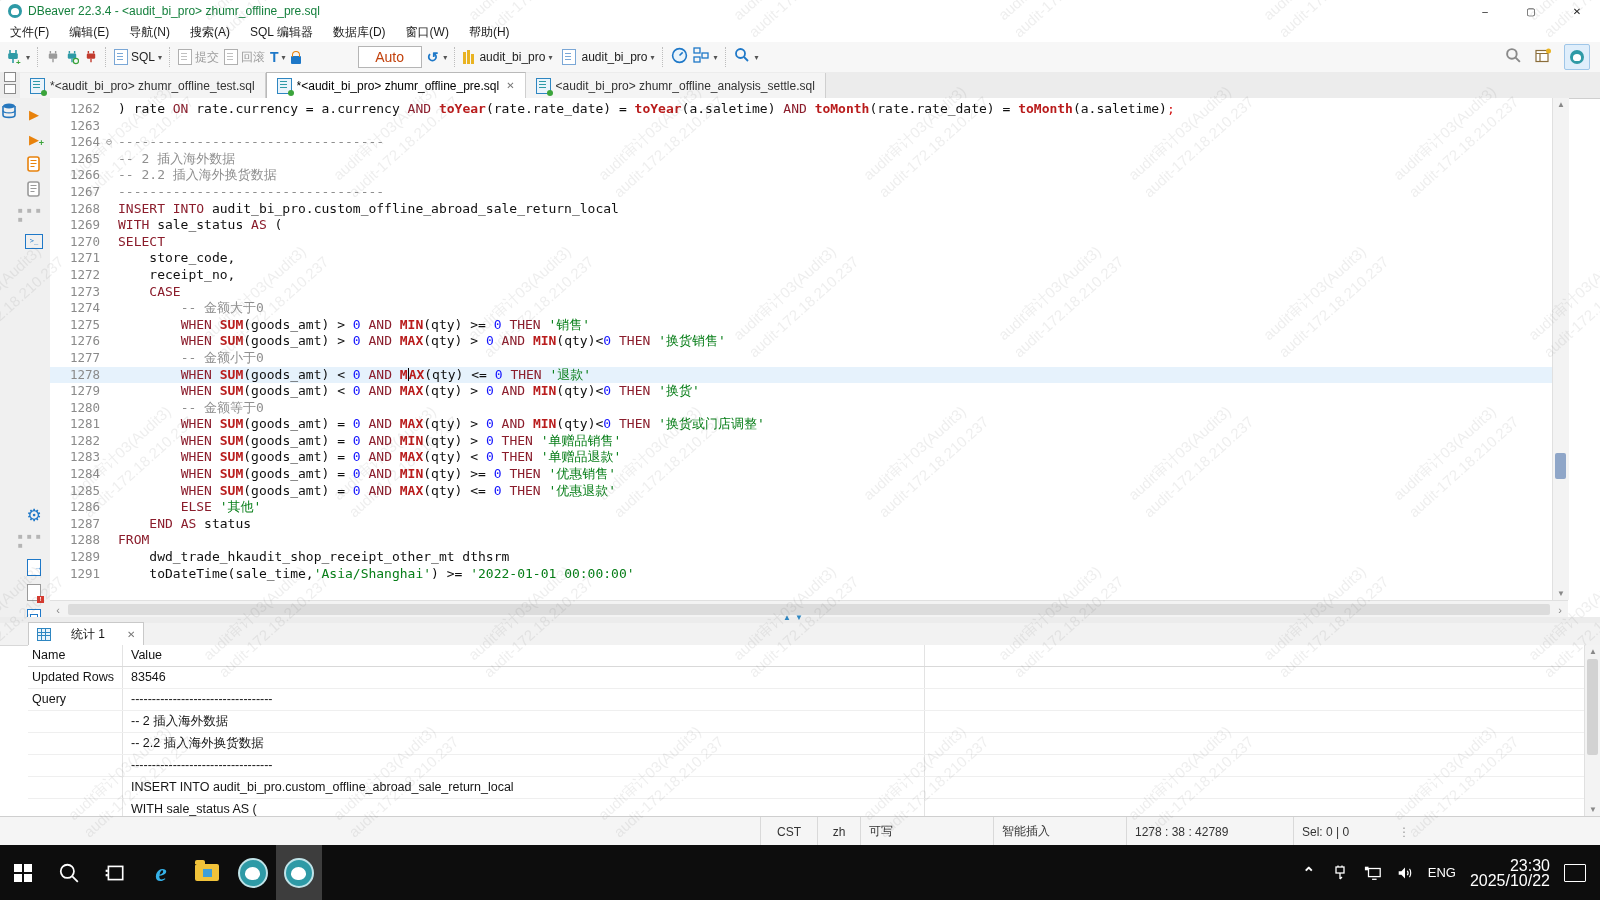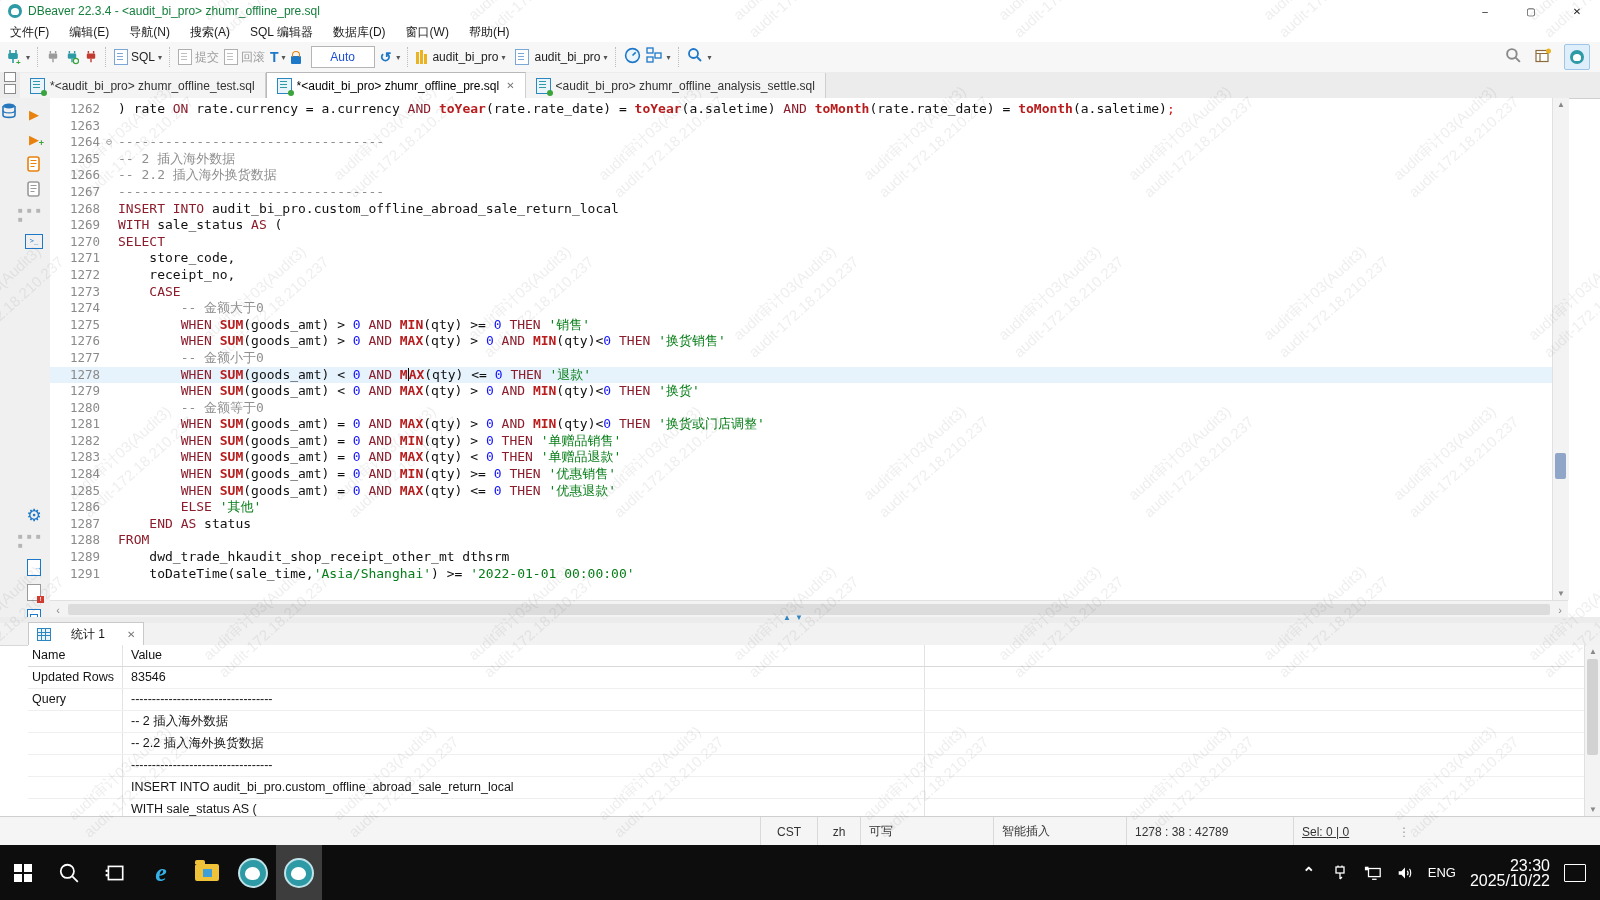--- a/index.html
+++ b/index.html
@@ -15,21 +15,21 @@
   
   #menubar{left:0;top:22px;width:1600px;height:20px;background:#fff;display:flex;align-items:center;border-bottom:1px solid #ededed;}
   .menu-item{font-size:12px;color:#1a1a1a;padding:0 10px;}
   
   #toolbar{left:0;top:42px;width:1600px;height:30px;background:#f7f7f7;border-bottom:1px solid #dcdcdc;display:flex;align-items:center;}
   .tgroup{display:flex;align-items:center;gap:5px;padding:0 5px;}
   .tsep{width:1px;height:20px;border-left:1px dotted #bdbdbd;margin:0 2px;}
   .dd{font-size:8px;color:#555;}
   .tbtn{display:flex;align-items:center;gap:3px;font-size:12px;color:#222;}
   .tbtn.disabled{color:#9d9d9d;}
-  .autobox{width:62px;height:20px;border:1px solid #b5b5b5;background:#fff;font-size:12px;display:flex;align-items:center;justify-content:center;color:#1d4ed8;}
+  .autobox{width:62px;height:20px;border:1px solid #b5b5b5;background:#fff;font-size:14px;display:flex;align-items:center;justify-content:center;color:#c2410c;margin-left:47px;}
   .ico-glyph{font-size:14px;line-height:14px;}
   .blue{color:#1e78c8;} .orange{color:#e8820c;}
   .dbbars{display:inline-flex;gap:1px;align-items:flex-end;}
   .dbbars i{display:block;width:3px;background:#e9b322;}
   .pageicon{width:12px;height:14px;border:1px solid #7aa7d6;background:#fff;position:relative;}
   .pageicon.grayed{border-color:#b0b0b0;}
   .pageicon::after{content:"";position:absolute;left:2px;top:3px;width:6px;height:1px;background:#7aa7d6;box-shadow:0 3px 0 #7aa7d6,0 6px 0 #7aa7d6;}
   .pageicon.grayed::after{background:#c0c0c0;box-shadow:0 3px 0 #c0c0c0,0 6px 0 #c0c0c0;}
   .lockicon{width:10px;height:8px;background:#1e78c8;border-radius:1px;position:relative;margin-top:5px;}
   .lockicon::before{content:"";position:absolute;left:1px;top:-5px;width:6px;height:5px;border:1.5px solid #e8820c;border-bottom:none;border-radius:4px 4px 0 0;}
@@ -445,21 +445,21 @@
   <span class="scroll-arrow" style="bottom:2px;">▼</span>
 </div>
 
 <div id="statusbar" class="abs">
   <div style="width:760px;"></div>
   <div class="sseg" style="width:40px;">CST</div>
   <div class="sseg" style="width:26px;">zh</div>
   <div class="sseg" style="width:116px;justify-content:flex-start;">可写</div>
   <div class="sseg" style="width:116px;justify-content:flex-start;">智能插入</div>
   <div class="sseg" style="width:150px;justify-content:flex-start;">1278 : 38 : 42789</div>
-  <div class="sseg" style="width:80px;justify-content:flex-start;text-decoration:underline;">Sel: 0 | 0</div>
+  <div class="sseg" style="width:80px;justify-content:flex-start;">Sel: 0 | 0</div>
   <div class="sseg" style="border-left:none;color:#9a9a9a;">⋮</div>
 </div>
 
 <div id="taskbar" class="abs">
   <div class="tk-tile">
     <span class="start-grid">
         <i></i>
         <i></i>
         <i></i>
         <i></i>

